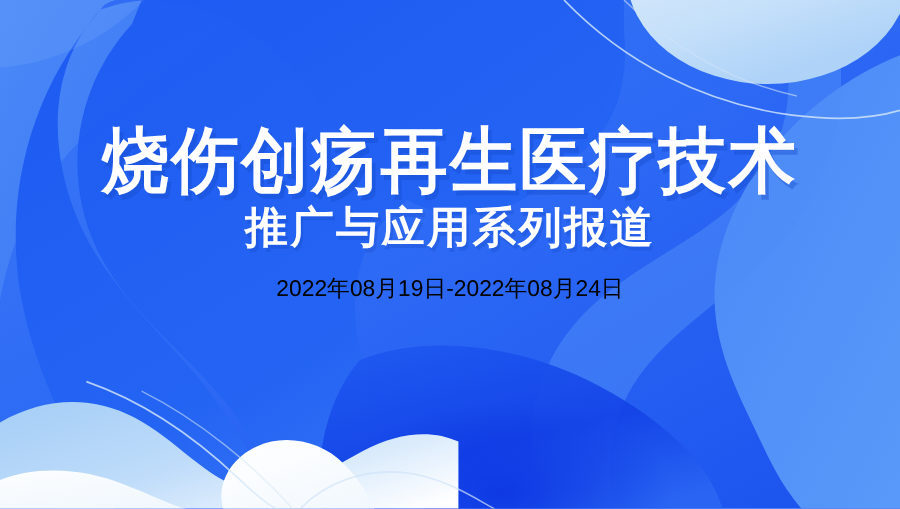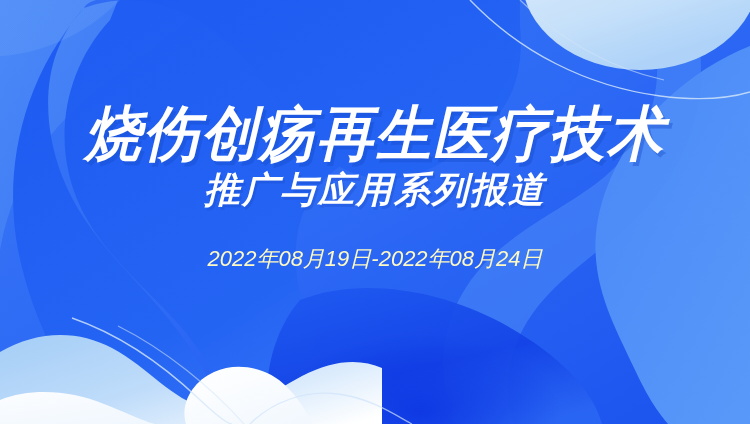--- a/index.html
+++ b/index.html
@@ -22,21 +22,20 @@
     height: 424px;
     display: block;
   }
   .content {
     position: absolute;
     inset: 0;
     display: flex;
     flex-direction: column;
     align-items: center;
     z-index: 5;
-    font-style: italic;
   }
   .title-main {
     margin-top: 104px;
     font-size: 56px;
     line-height: 1.0;
     font-weight: bold;
     color: #ffffff;
     letter-spacing: 2px;
     white-space: nowrap;
     text-shadow: 3px 4px 0 rgba(22, 74, 200, 0.38);
@@ -47,25 +46,25 @@
     margin-top: 12px;
     font-size: 36px;
     line-height: 1.0;
     font-weight: bold;
     color: #ffffff;
     letter-spacing: 2px;
     white-space: nowrap;
     text-shadow: 2px 3px 0 rgba(22, 74, 200, 0.30);
   }
   .title-date {
-    margin-top: 40px;
-    font-size: 22px;
+    margin-top: 24px;
+    font-size: 19px;
     line-height: 1.0;
     font-weight: normal;
-    color: #fef9c3;
+    color: #000000;
     letter-spacing: 0px;
     white-space: nowrap;
   }
 </style>
 </head>
 <body>
 
 <div id="banner">
 
   <svg id="bg-svg" viewBox="0 0 750 424" preserveAspectRatio="none" xmlns="http://www.w3.org/2000/svg">

